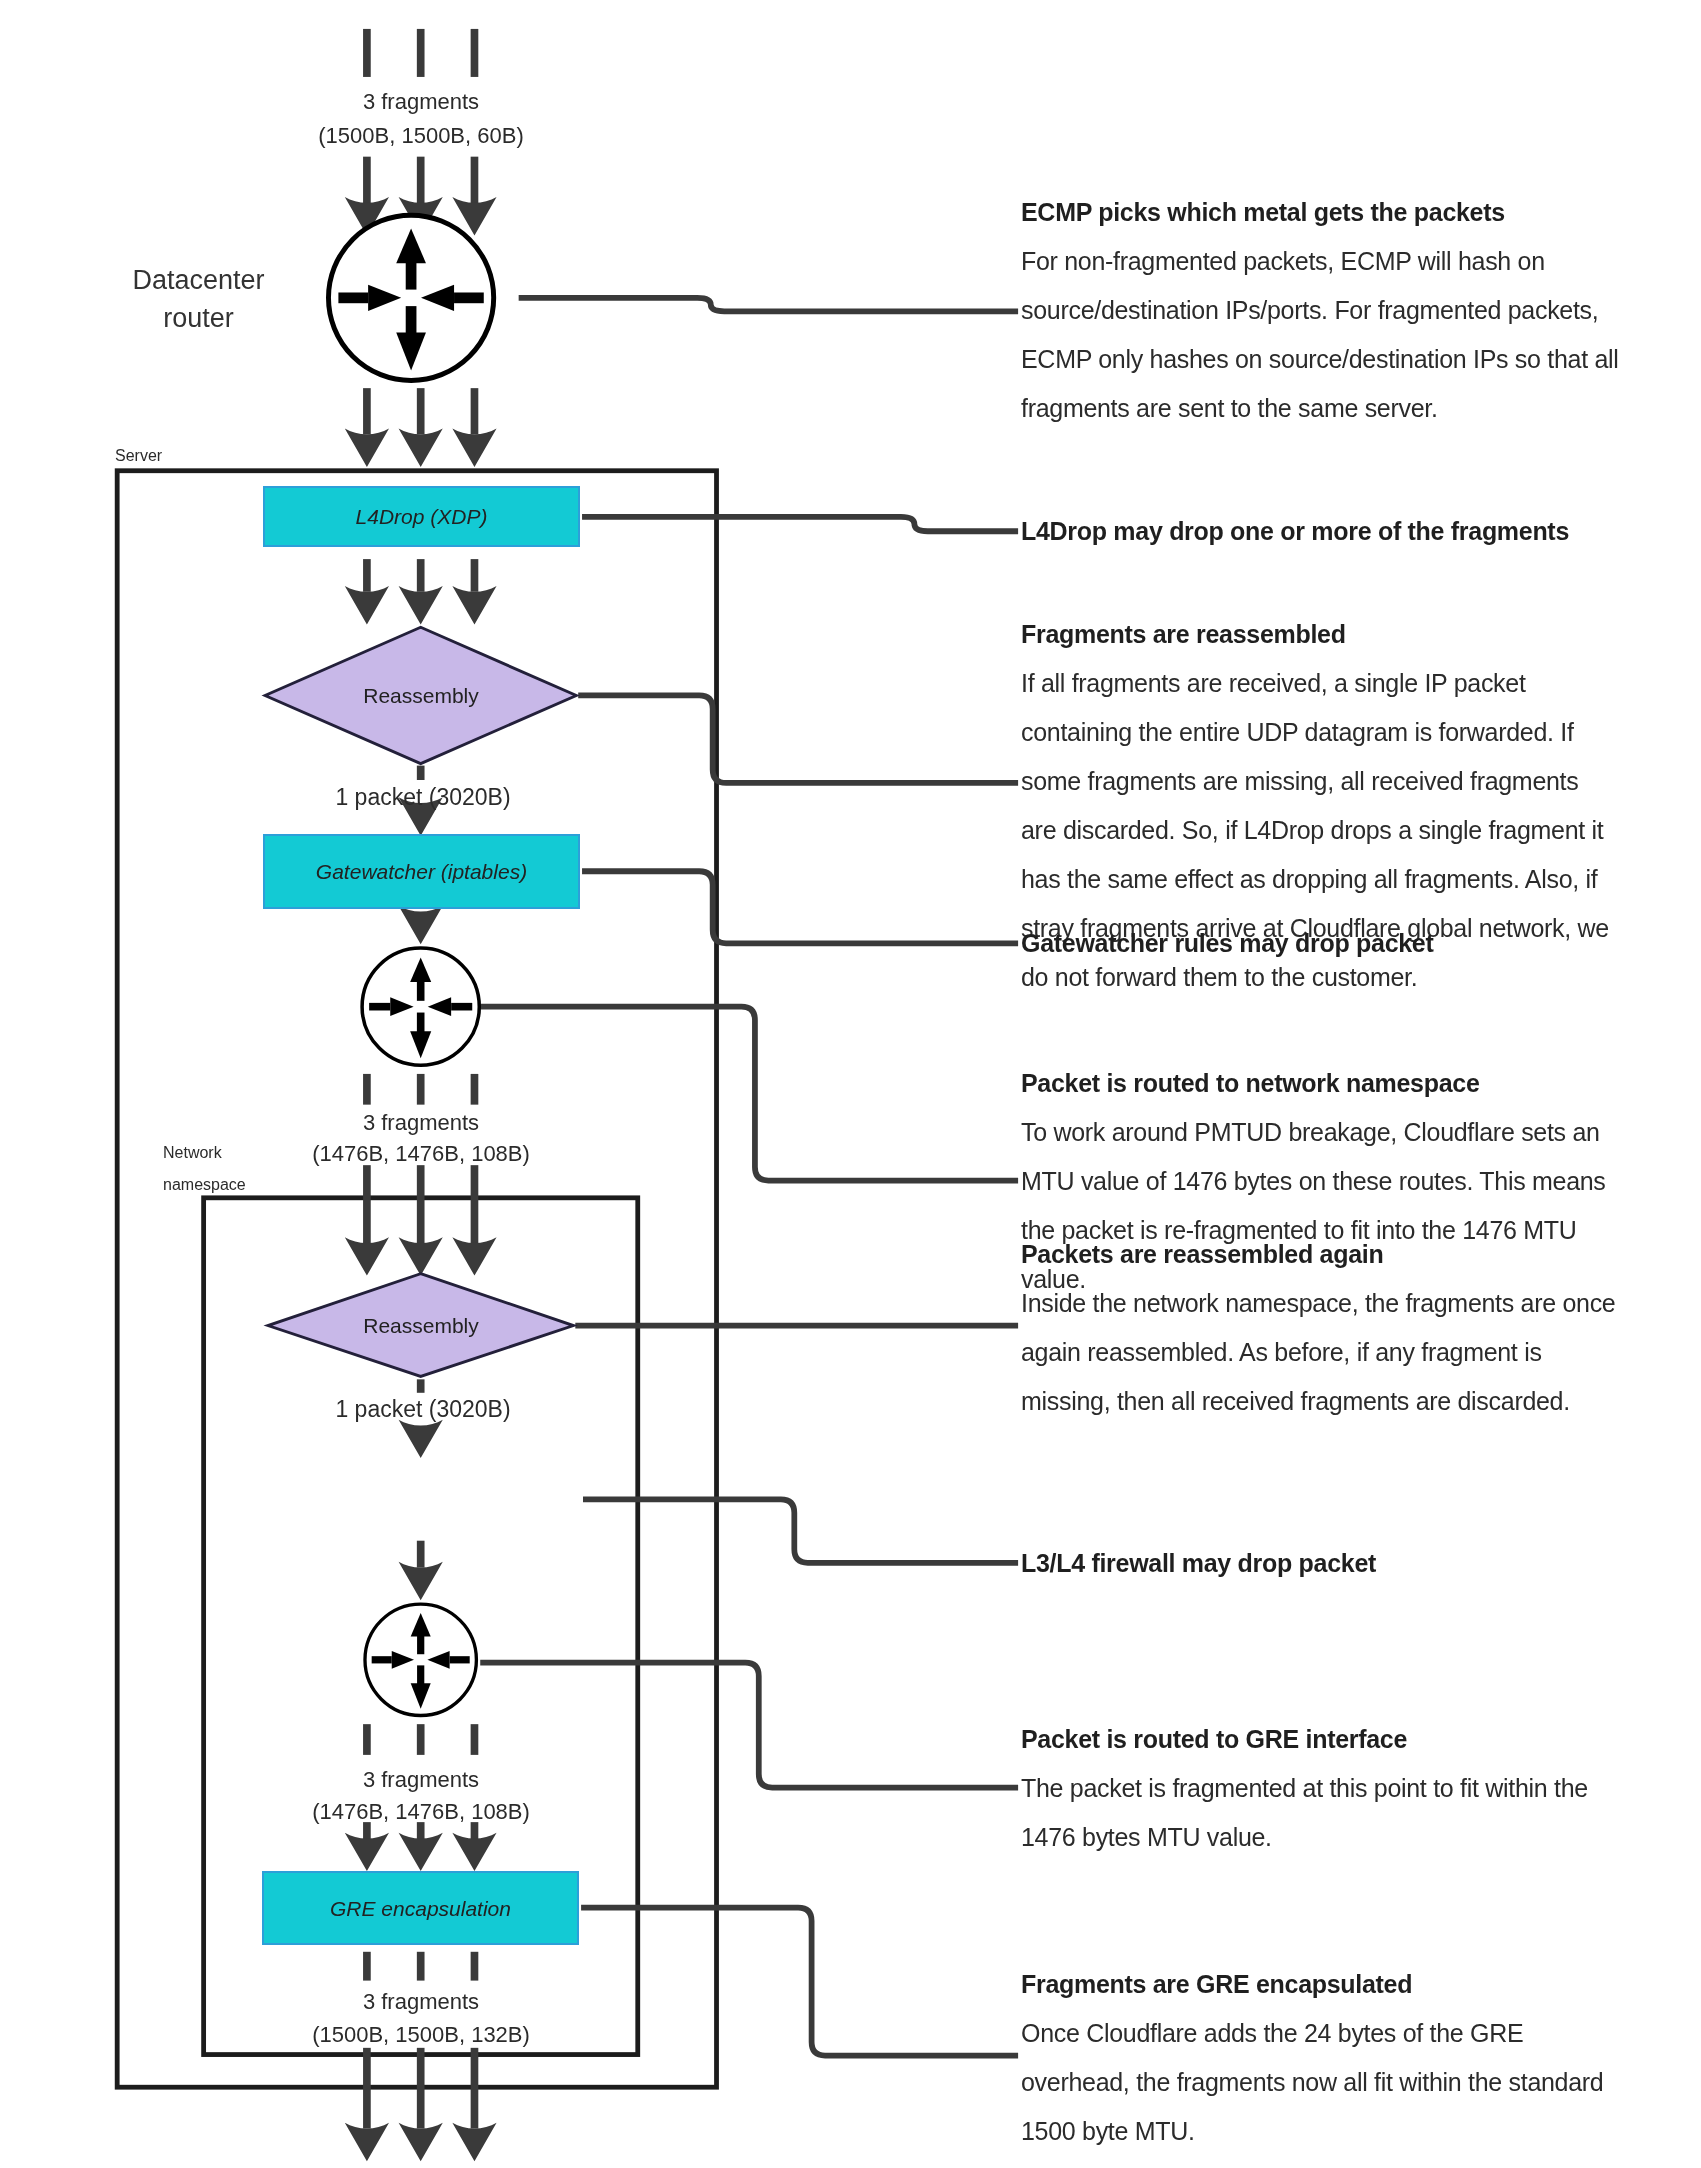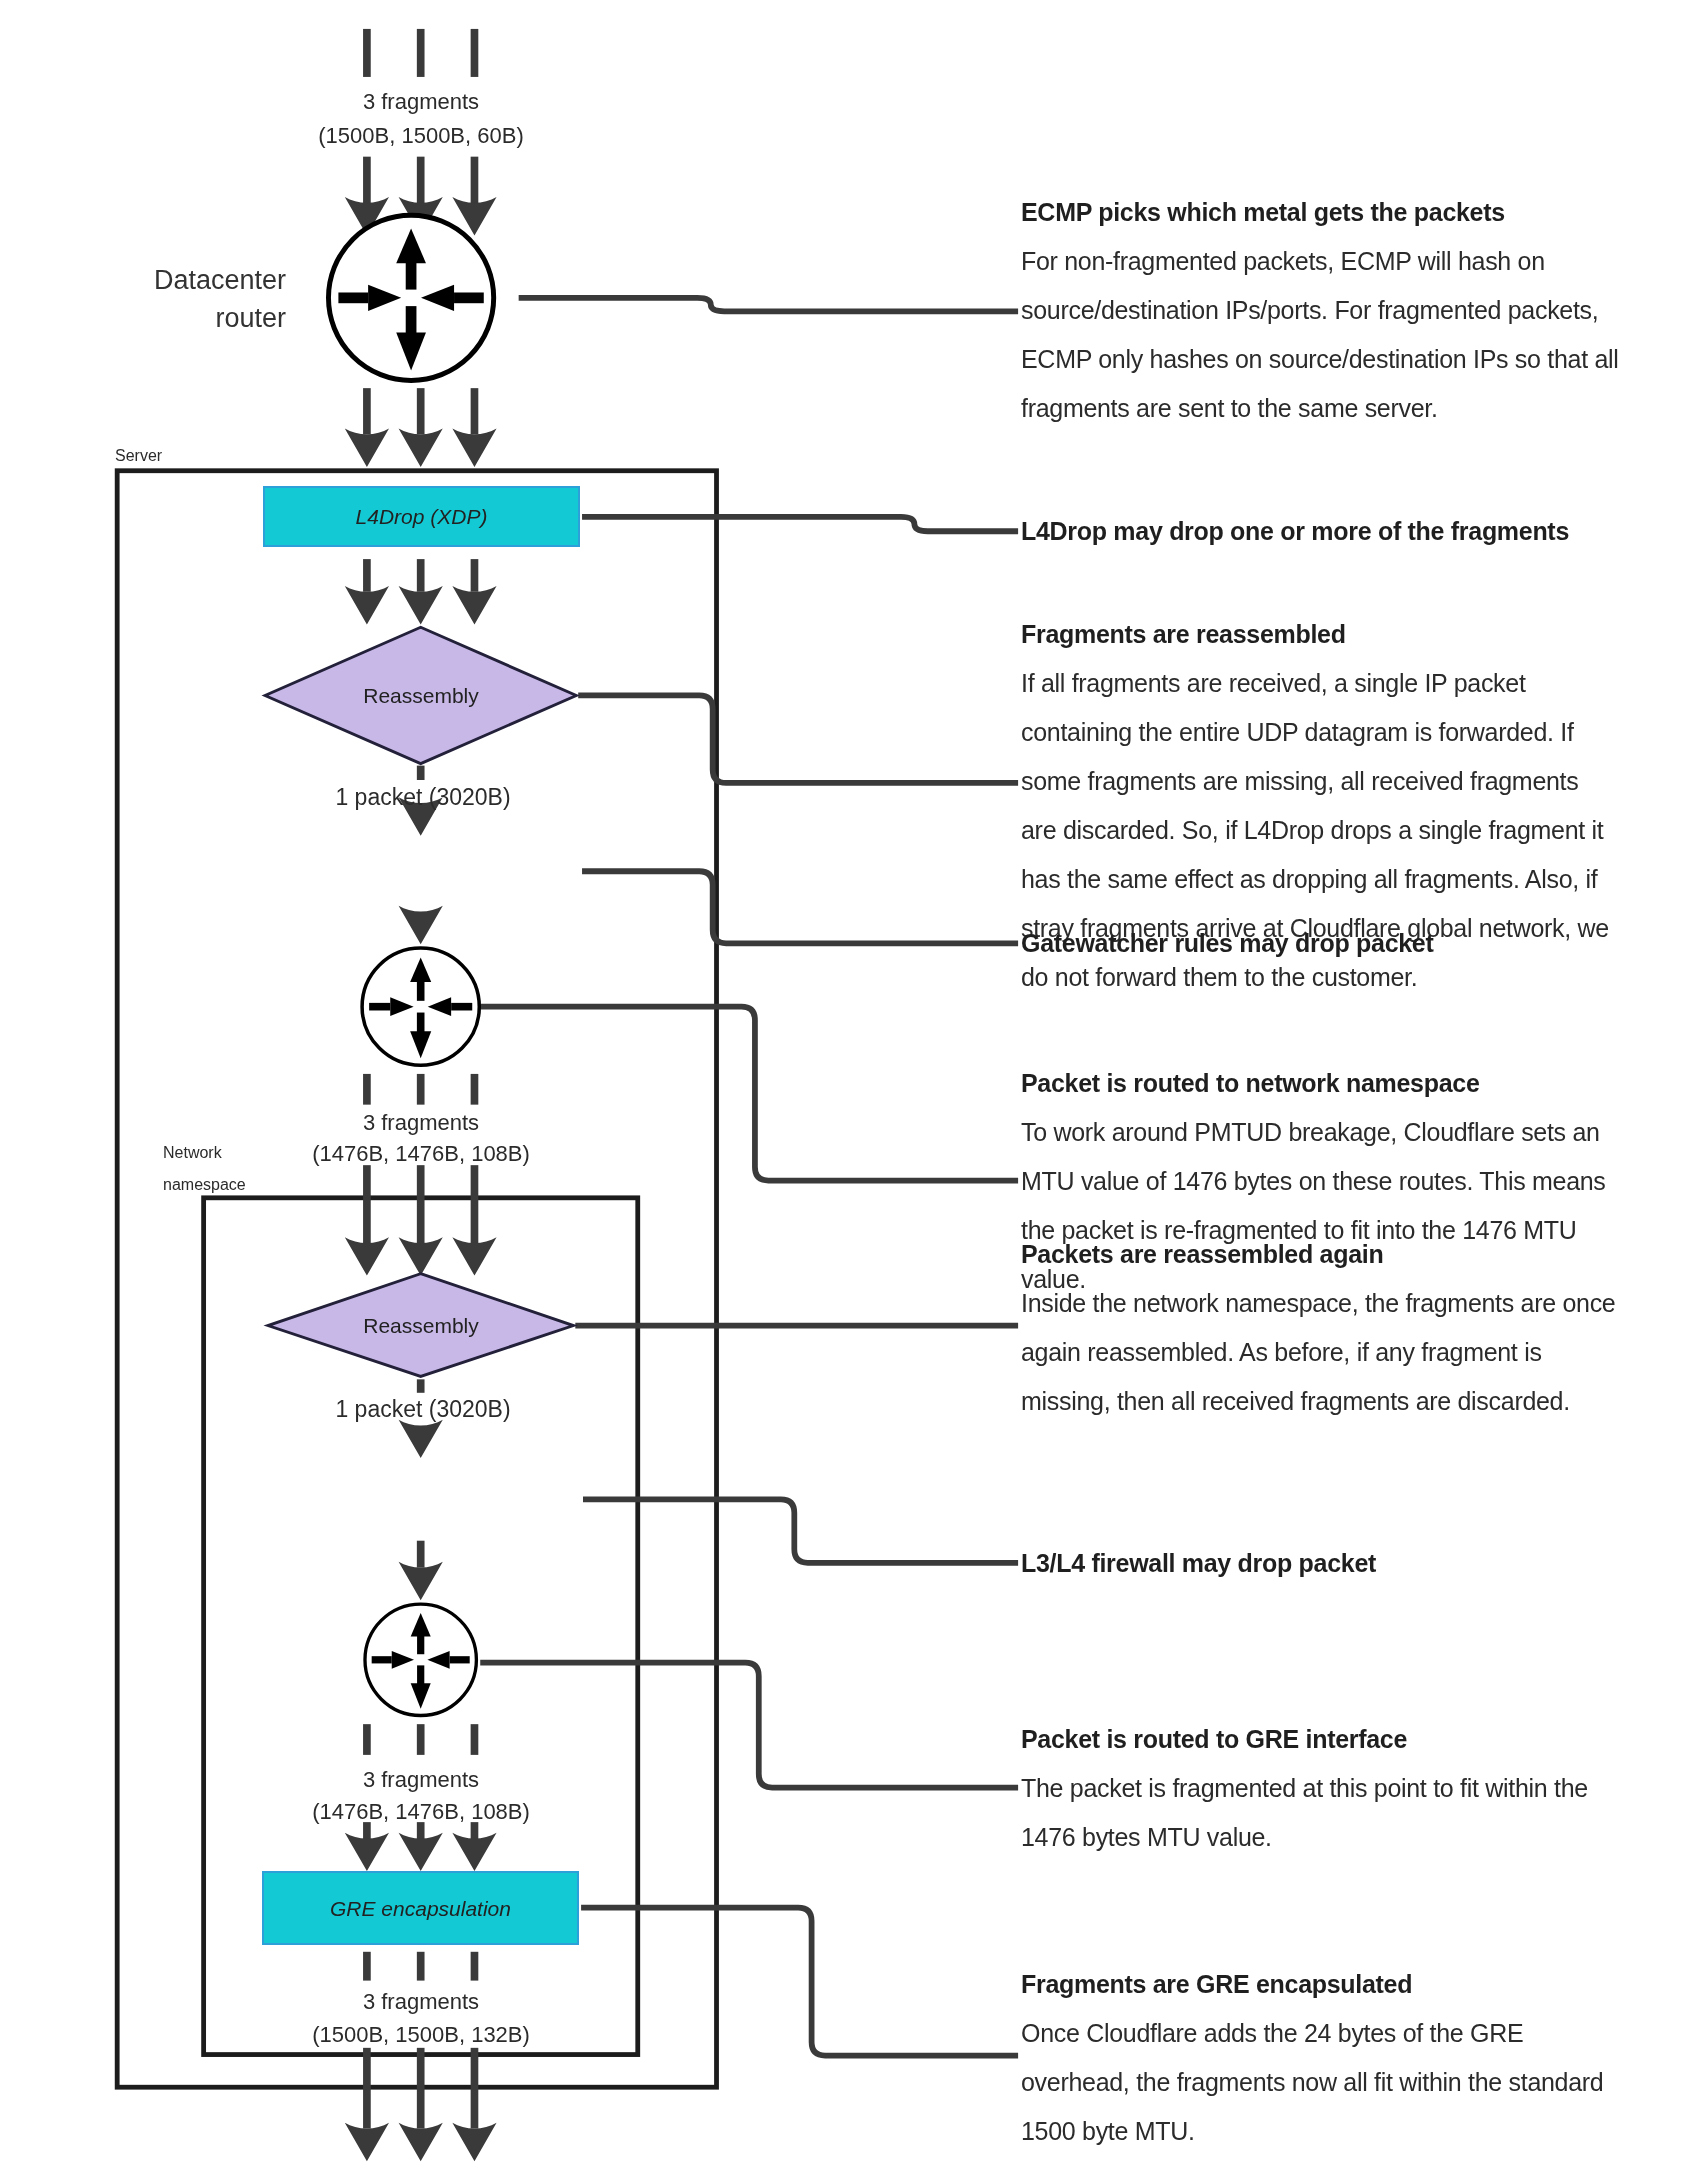--- a/index.html
+++ b/index.html
@@ -11,21 +11,21 @@
   html,body{margin:0;padding:0;background:#ffffff;}
   #stage{
     position:relative; width:1701px; height:2168px; overflow:hidden;
     font-family:"Liberation Sans","DejaVu Sans",sans-serif;
     background:#ffffff; color:var(--text);
   }
   #diagram-svg{position:absolute;left:0;top:0;}
   .lbl{position:absolute; color:var(--text); white-space:pre-line; text-align:center;}
   .flow-lbl{font-size:22px; line-height:31px; transform:translateX(-50%);}
   .packet-lbl{font-size:23px; line-height:29px; transform:translateX(-50%);}
-  .side-lbl{font-size:27px; line-height:38px; color:#333; text-align:right;}
+  .side-lbl{font-size:27px; line-height:38px; color:#333; text-align:center;}
   .small-lbl{font-size:16px; line-height:32px; text-align:left;}
   .node{
     position:absolute; background:var(--cyan); border:2.9px solid var(--cyan-border);
     box-sizing:border-box; display:flex; align-items:center; justify-content:center;
     font-size:21px; line-height:27px; color:#222; text-align:center; white-space:pre-line;font-style:italic;
   }
   .diamond-lbl{position:absolute; font-size:21px; transform:translate(-50%,-50%); color:#222;}
   .ann{position:absolute; left:1021px; width:684px; font-size:25px; line-height:49px;
        letter-spacing:-0.3px; color:var(--text);}
   .ann .ann-title{font-weight:bold; color:var(--heading); white-space:pre-line;}
@@ -175,20 +175,21 @@
 router</div>
 
   <div class="lbl small-lbl" style="left:115px;top:440px;">Server</div>
 
   <div class="node" style="left:263px;top:486px;width:317px;height:61px;">L4Drop (XDP)</div>
 
   <div class="diamond-lbl" style="left:421px;top:696px;">Reassembly</div>
 
   <div class="lbl packet-lbl" style="left:423px;top:783px;">1 packet (3020B)</div>
 
+  <div class="node" style="left:263px;top:834px;width:317px;height:75px;">Gatewatcher (iptables)</div>
 
   <div class="lbl flow-lbl" style="left:421px;top:1107px;">3 fragments</div>
   <div class="lbl flow-lbl" style="left:421px;top:1138px;">(1476B, 1476B, 108B)</div>
 
   <div class="lbl small-lbl" style="left:163px;top:1137px;">Network
 namespace</div>
 
   <div class="diamond-lbl" style="left:421px;top:1326px;">Reassembly</div>
 
   <div class="lbl packet-lbl" style="left:423px;top:1395px;">1 packet (3020B)</div>

